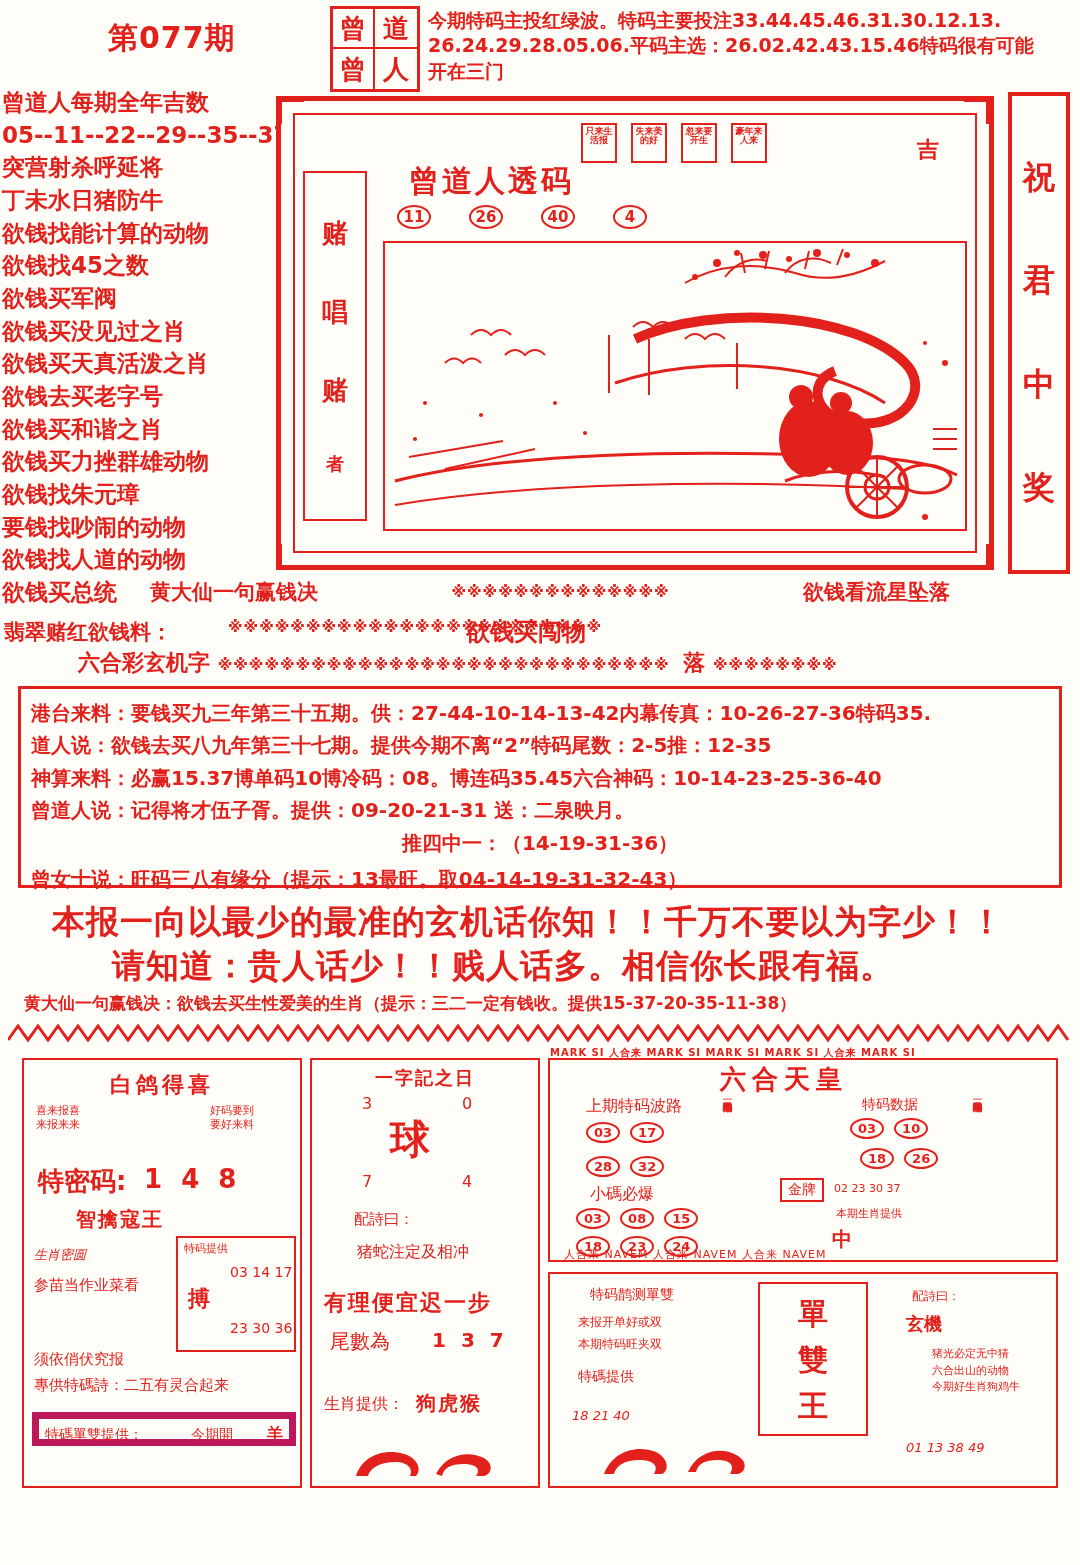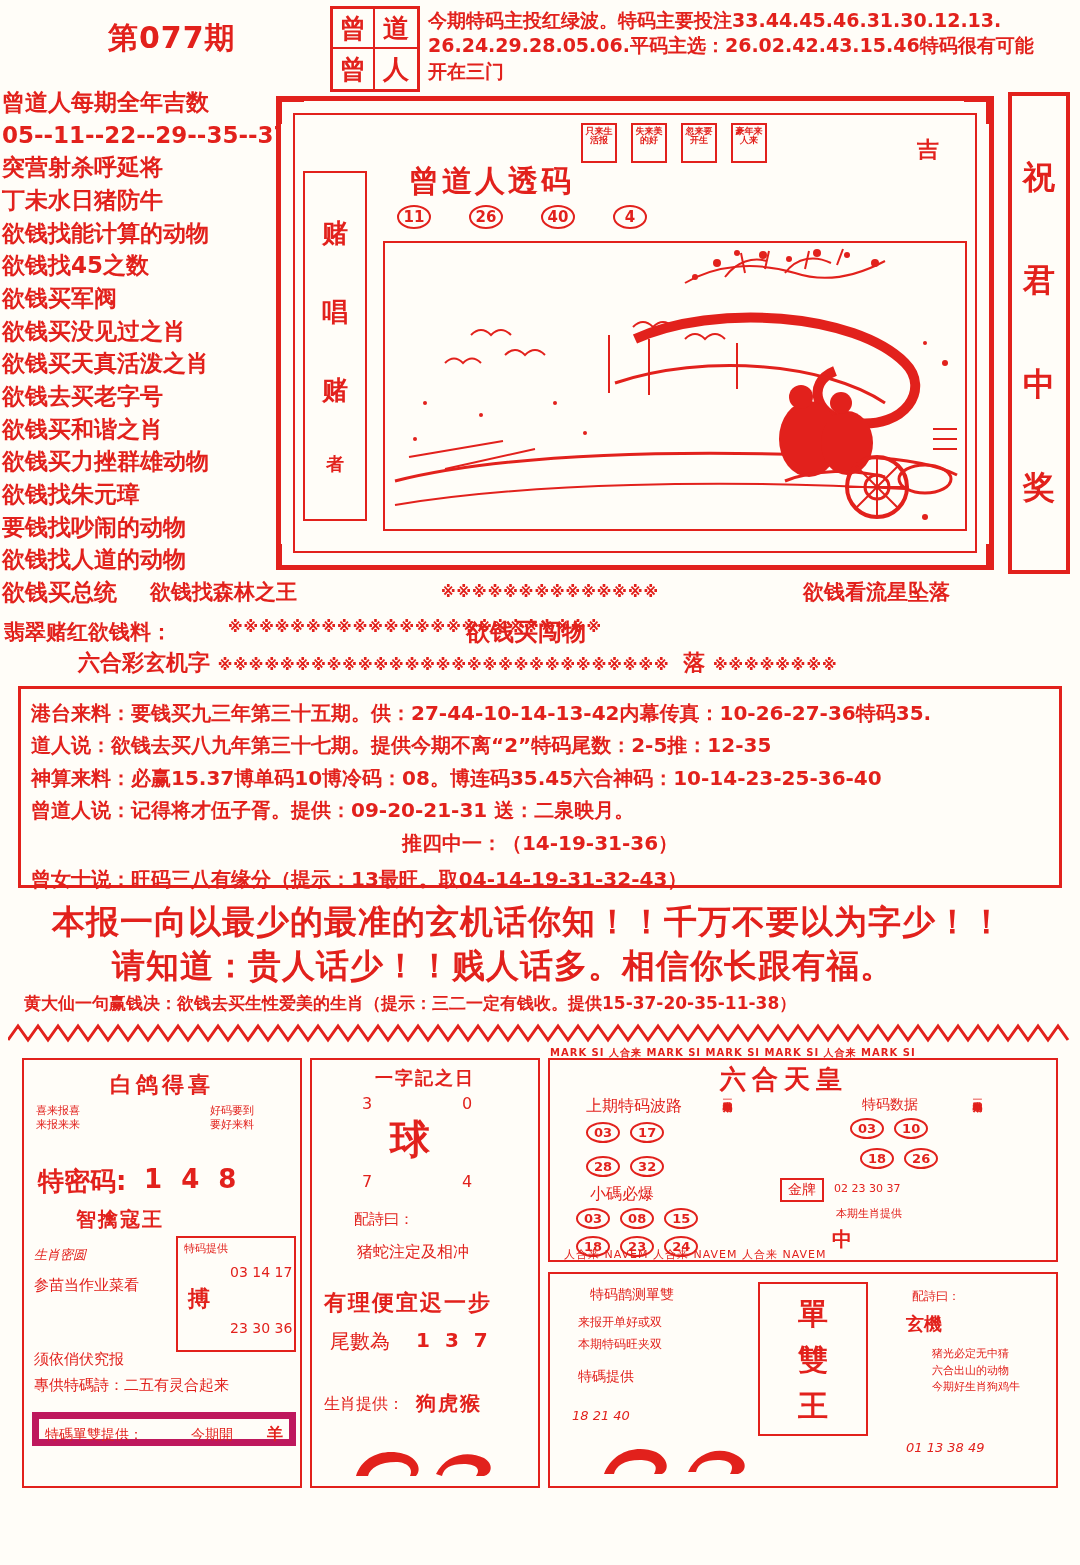--- a/index.html
+++ b/index.html
@@ -315,21 +315,21 @@
 </div>
 
 <div class="banner">
   <span>祝</span>
   <span>君</span>
   <span>中</span>
   <span>奖</span>
 </div>
 
 <div class="band1">
-  <span>欲钱找森林之王</span>
+  <span>黄大仙一句赢钱决</span>
   <span class="dots">※※※※※※※※※※※※※※</span>
   <span>欲钱看流星坠落</span>
 </div>
 
 <div class="band2">
   <span class="a">翡翠赌红欲钱料：</span>
   <span class="b">※※※※※※※※※※※※※※※※※※※※※※※※</span>
   <span class="c">欲钱买闯物</span>
 </div>
 
@@ -400,21 +400,21 @@
     <div class="abs s40 bold" style="left:78px;top:52px;">球</div>
     <div class="abs s16" style="left:50px;top:112px;">7</div>
     <div class="abs s16" style="left:150px;top:112px;">4</div>
 
     <div class="abs s15" style="left:42px;top:150px;">配詩曰：</div>
     <div class="abs s16" style="left:45px;top:182px;">猪蛇注定及相冲</div>
 
     <div class="abs s22 bold" style="left:12px;top:228px;letter-spacing:2px;">有理便宜迟一步</div>
 
     <div class="abs s20" style="left:18px;top:268px;">尾數為</div>
-    <div class="abs s20 bold" style="left:104px;top:268px;letter-spacing:4px;">1 3 7</div>
+    <div class="abs s20 bold" style="left:120px;top:268px;letter-spacing:4px;">1 3 7</div>
 
     <div class="abs s16" style="left:12px;top:334px;">生肖提供：</div>
     <div class="abs s20 bold" style="left:104px;top:330px;letter-spacing:2px;">狗虎猴</div>
 
     <svg class="abs" style="left:14px;top:376px;" width="200" height="48" viewBox="0 0 200 48">
       <g fill="#e2211c" stroke="none">
         <path d="M30 40 C36 20 58 12 78 18 C92 22 96 34 90 40 L84 40 C88 32 80 26 70 26 C54 26 44 32 42 40 Z"></path>
         <path d="M110 38 C120 18 142 14 158 22 C168 28 166 38 158 40 L150 40 C156 32 148 28 138 28 C124 28 118 32 116 40 Z"></path>
       </g>
     </svg>

